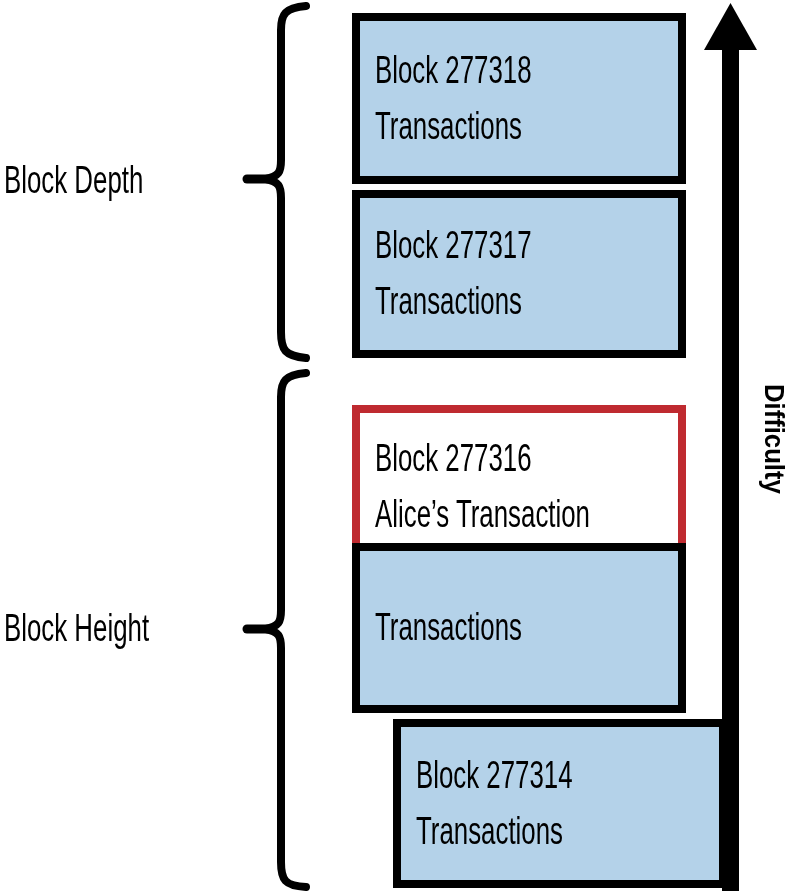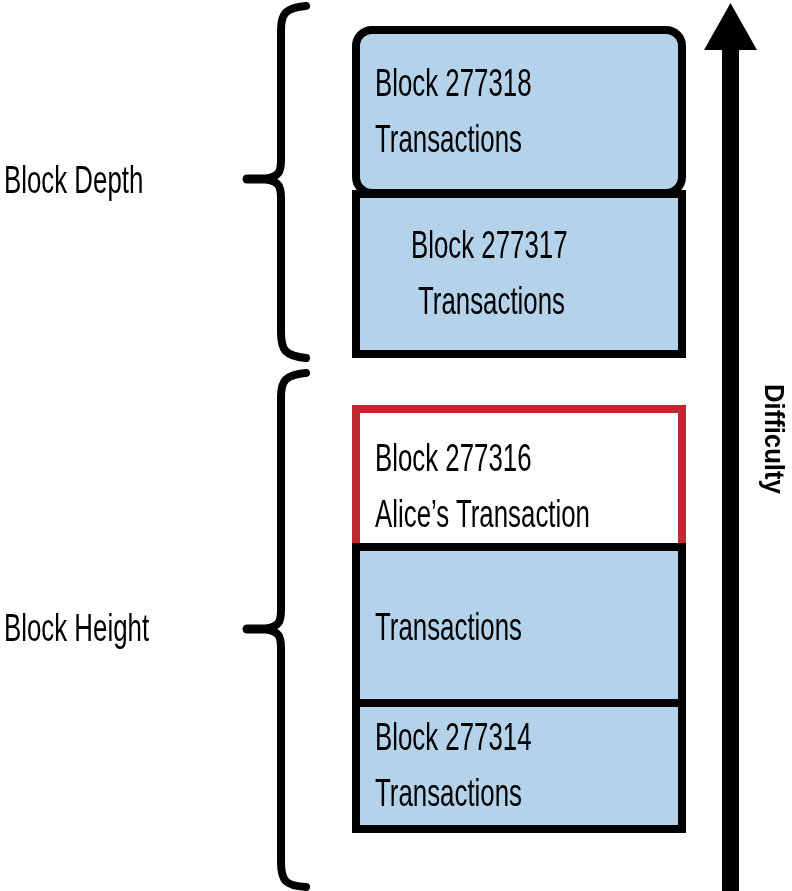--- a/index.html
+++ b/index.html
@@ -96,37 +96,37 @@
       <rect x="722" y="40" width="17" height="851"></rect>
       <polygon points="730.5,3 704,50 757,50"></polygon>
     </g>
   </svg>
 
   <div class="side-label" id="block-height-label"><span class="cond">Block Height</span></div>
   <div class="side-label" id="block-depth-label"><span class="cond">Block Depth</span></div>
 
   <div class="difficulty-label">Difficulty</div>
 
-  <div class="block" style="top:26px;height:171px;border-radius:20px;">
+  <div class="block" style="top:13px;height:171px;">
     <div class="block-line"><span class="cond">Block 277318</span></div>
     <div class="block-line"><span class="cond">Transactions</span></div>
   </div>
 
-  <div class="block" style="top:190px;height:168px;text-align:center;">
+  <div class="block" style="top:190px;height:168px;">
     <div class="block-line"><span class="cond">Block 277317</span></div>
     <div class="block-line"><span class="cond">Transactions</span></div>
   </div>
 
   <div class="block highlight" style="top:373px;height:163px;">
     <div class="block-line"><span class="cond">Block 277316</span></div>
     <div class="block-line"><span class="cond">Alice’s Transaction</span></div>
   </div>
 
   <div class="block" style="top:543px;height:170px;">
     <div class="block-line"><span class="cond">Transactions</span></div>
   </div>
 
-  <div class="block" style="top:699px;height:134px;">
+  <div class="block" style="top:719px;height:169px;margin-left:41px;">
     <div class="block-line"><span class="cond">Block 277314</span></div>
     <div class="block-line"><span class="cond">Transactions</span></div>
   </div>
 
 </div>
 
 </body></html>

